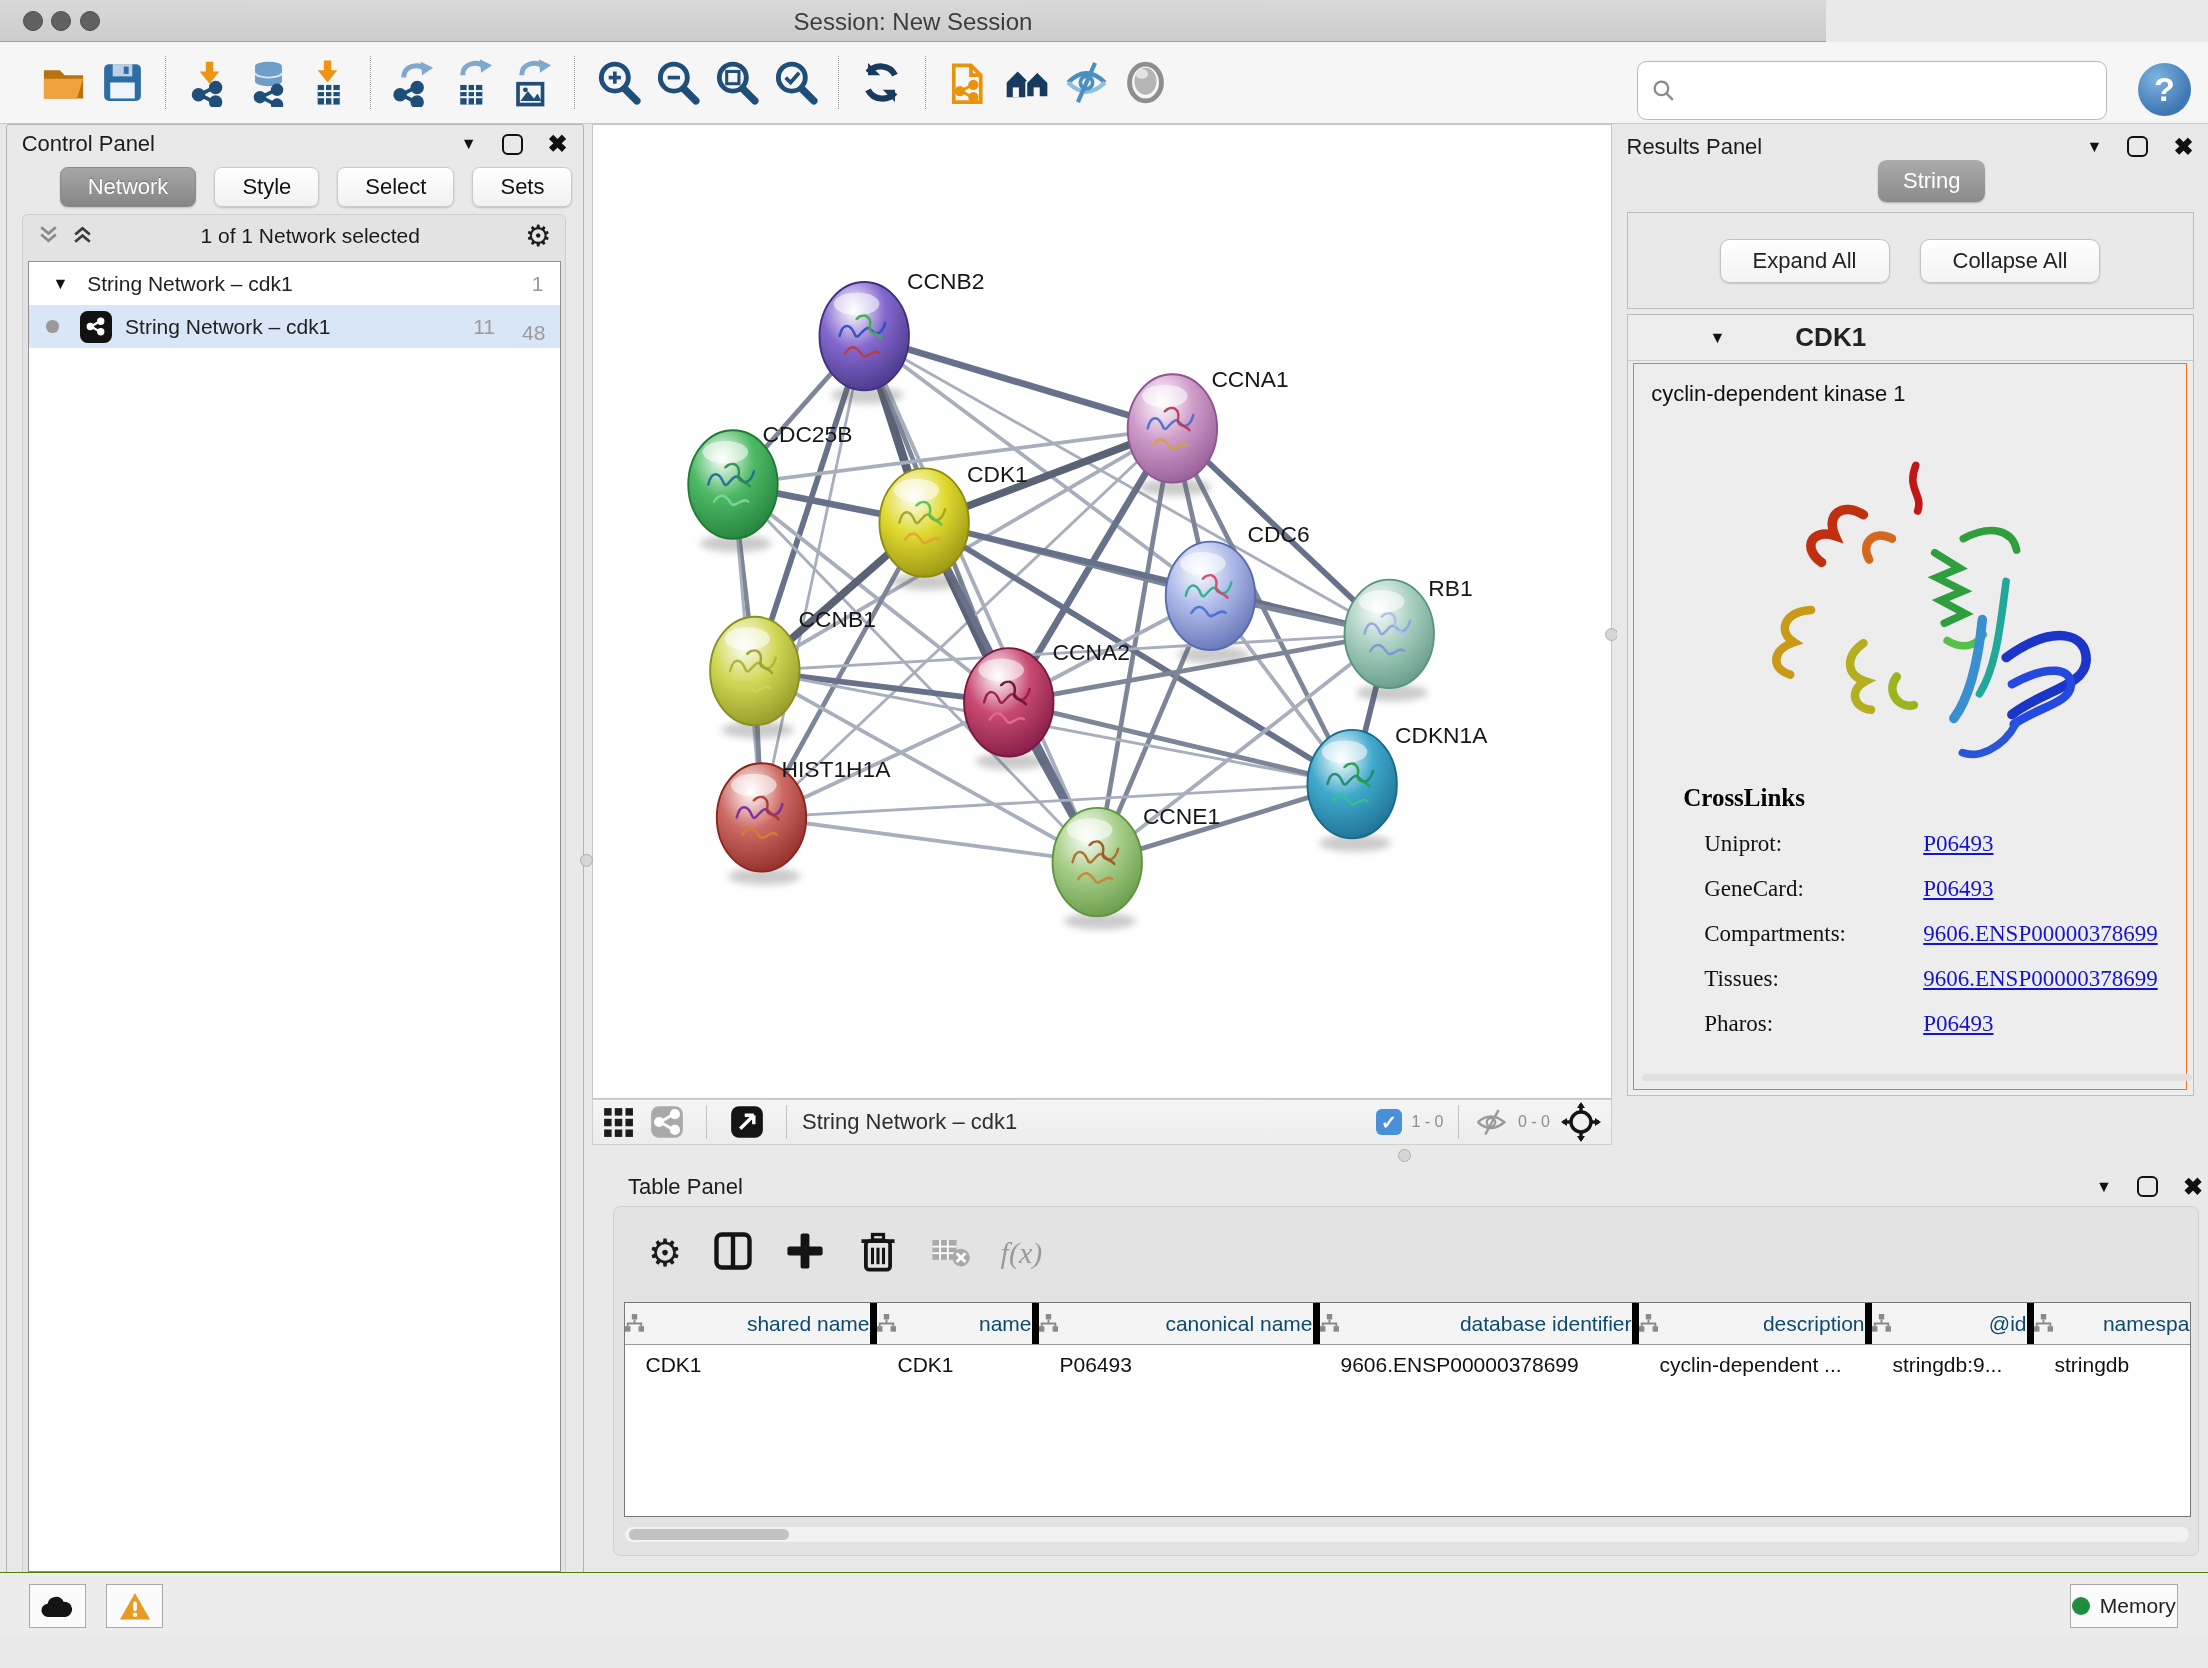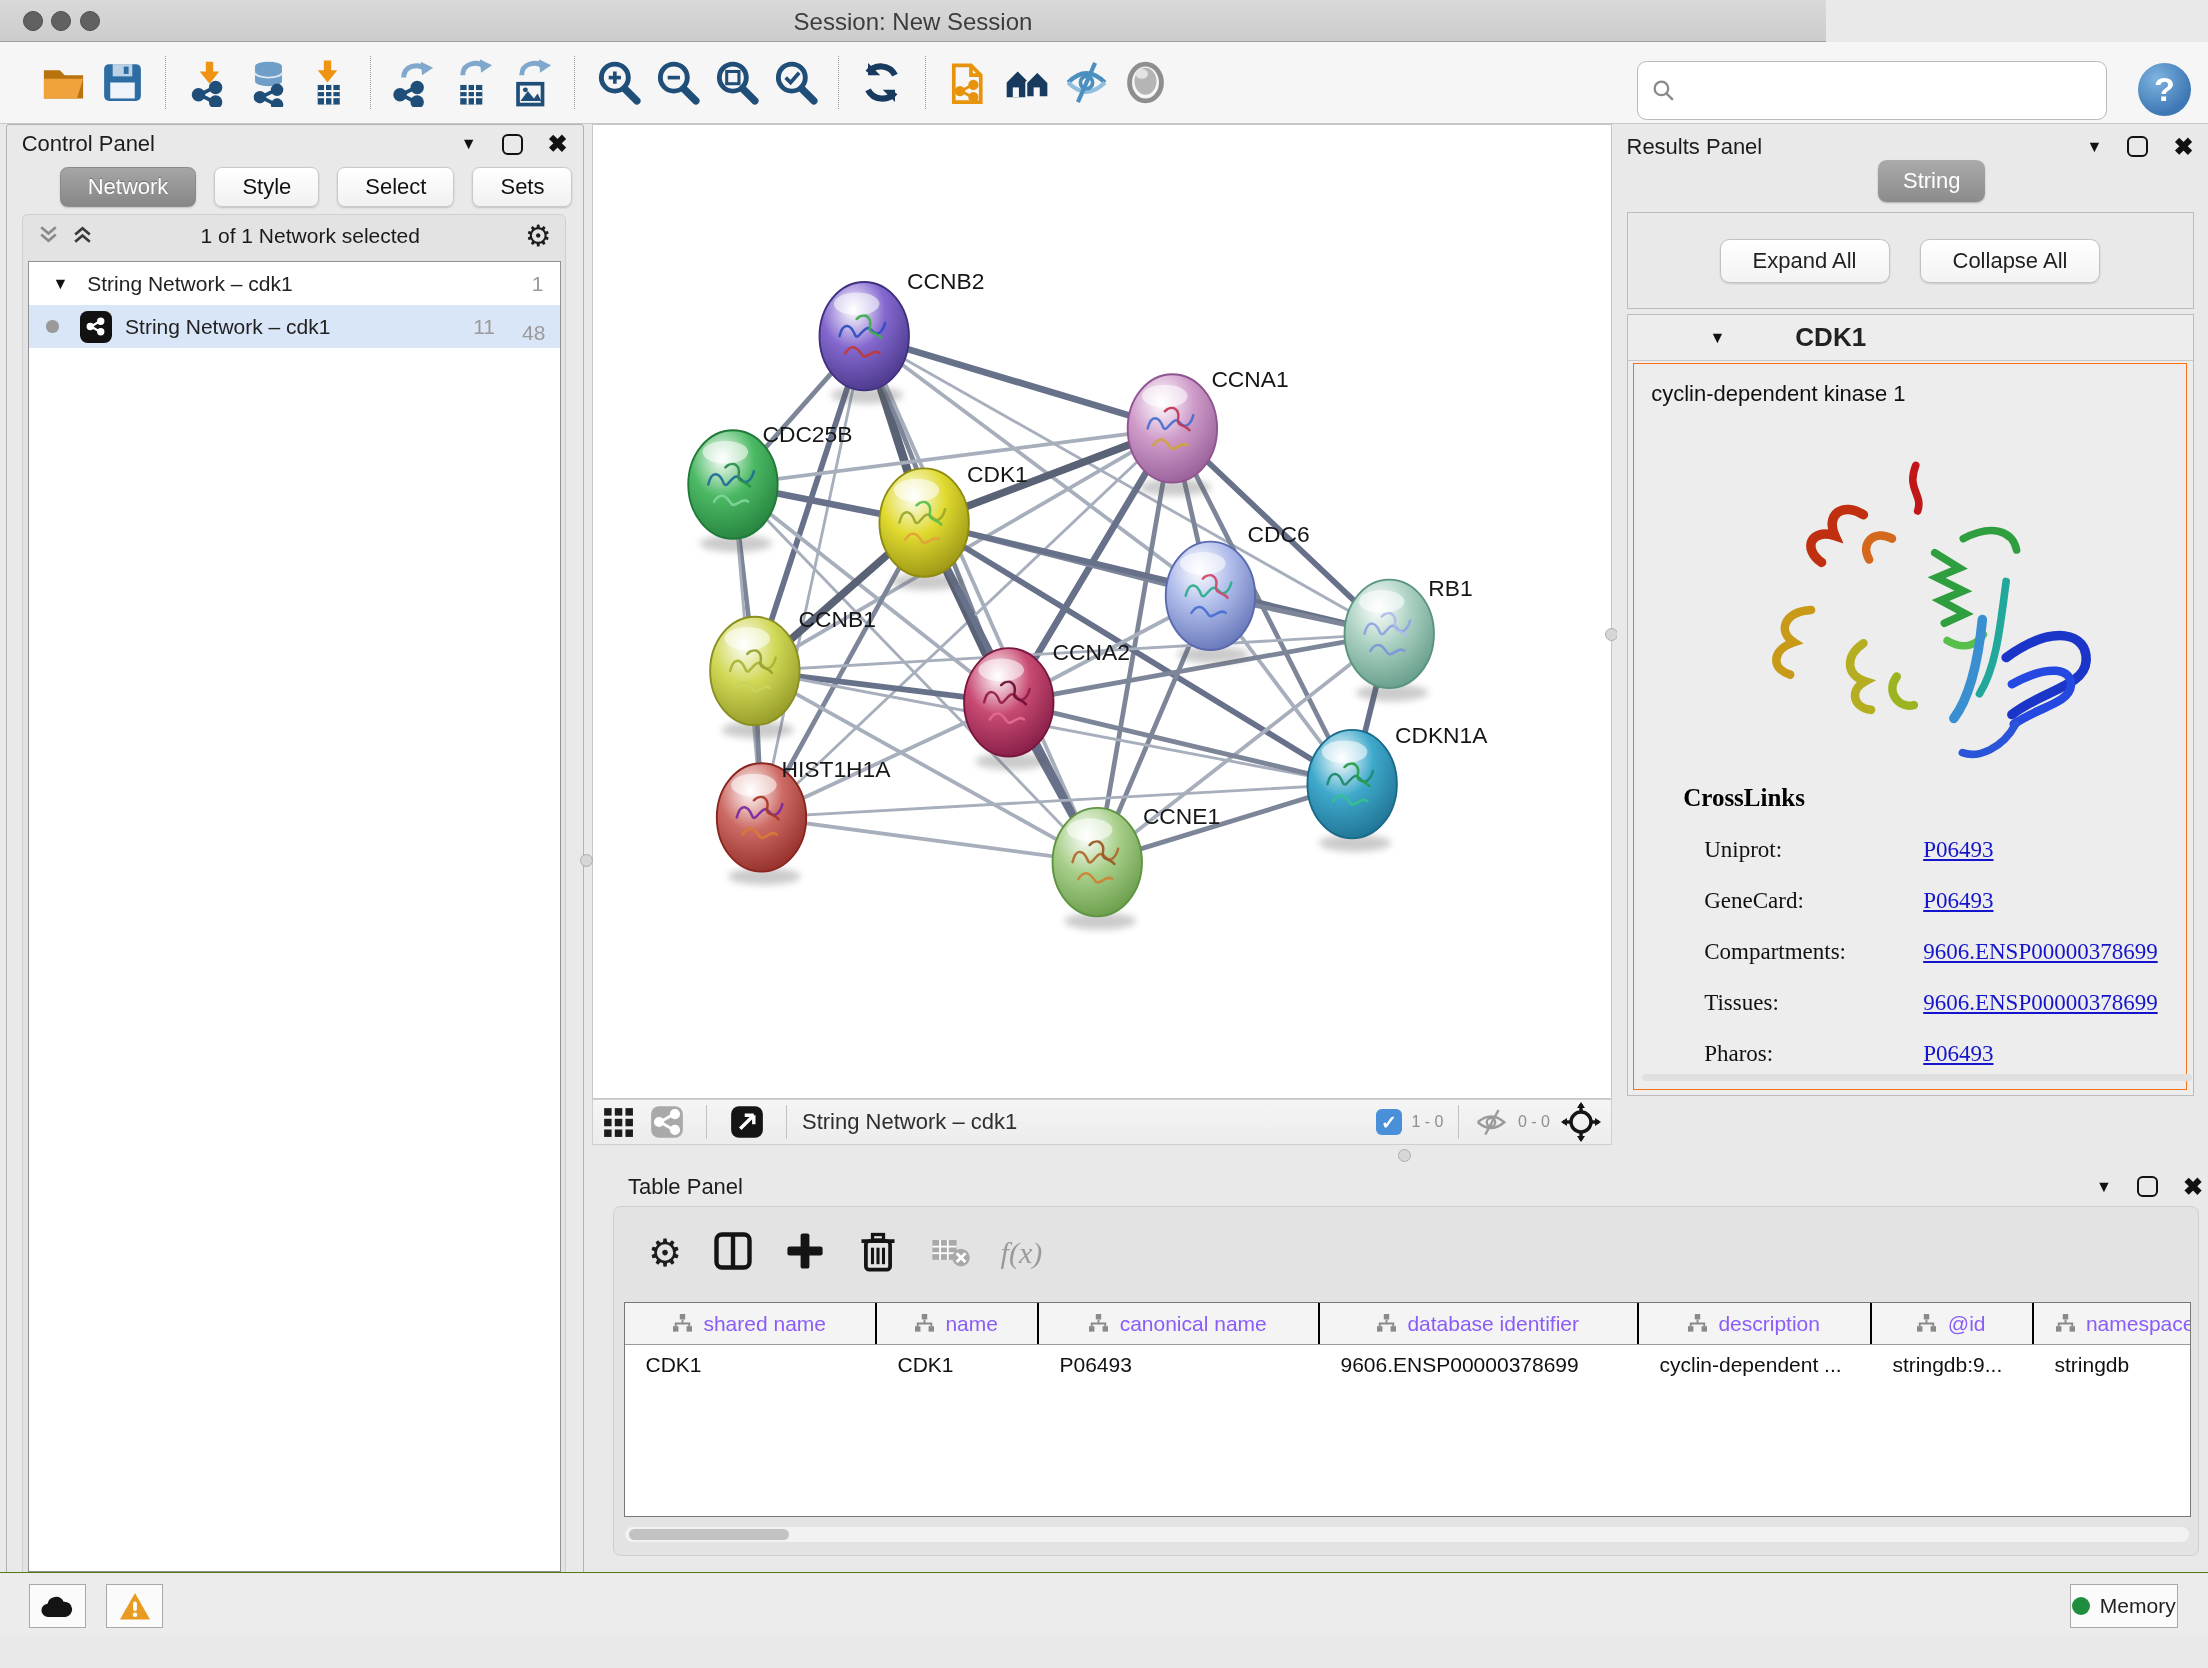--- a/index.html
+++ b/index.html
@@ -87,38 +87,38 @@
   .rp-btn { height:44px; padding:0 32px; background:linear-gradient(#ffffff,#f3f3f3); border:1px solid #c2c2c2;
     border-radius:9.5px; font-size:22px; display:flex; align-items:center; box-shadow:0 1px 1.9px rgba(0,0,0,.15); }
   #rp-box2 { position:absolute; left:9.5px; top:190px; width:567px; height:782px; border:1.9px solid #bcbcbc; background:#ededed; }
   #cdk1-head { height:46px; display:flex; align-items:center; gap:70px; padding-left:82px; border-bottom:1px solid #c9c9c9; }
   #cdk1-head .pname { font-size:26px; font-weight:bold; }
   #cdk1-body { position:absolute; left:5.7px; top:48px; width:554px; height:727px; border:1px solid #f97316; background:#ededed; }
   #prot-desc { position:absolute; left:17px; top:17px; font-size:22px; color:#111; }
   #prot-img { position:absolute; left:82px; top:88px; }
   #crosslinks { position:absolute; left:49px; top:420px; width:476px; font-family:"Liberation Serif", serif; }
   #crosslinks .clt { font-size:25px; font-weight:bold; color:#000; }
-  .cl-row { display:flex; margin-top:25px;align-items:center; }
+  .cl-row { display:flex; margin-top:19px;align-items:center; }
   .cl-row .lbl { width:240px; font-size:23px; padding-left:21px; color:#111; }
   .cl-row a { font-size:23px; color:#1414cc; text-decoration:underline; }
   #rp-scroll { position:absolute; left:7.6px; bottom:7.6px; width:550px; height:7.6px; background:#e0e0e0; border-radius:3.8px; }
 
   
   #table-panel { position:absolute; left:592px; top:1162px; width:1617px; height:439px; background:#e9e9e9; }
   #tp-head { position:absolute; left:36px; top:5.7px; width:1575px; height:38px; display:flex; align-items:center; }
   #tp-head .winctl { margin-left:auto; }
   #tp-box { position:absolute; left:21px; top:44px; width:1586px; height:350px; background:#e3e3e3;
     border:1px solid #cfcfcf; border-radius:7.6px; }
   #tp-toolbar { position:absolute; left:34px; top:15px; height:61px; display:flex; align-items:center; gap:28.5px; }
   #tp-toolbar .tpi svg { width:44px; height:44px; }
   #fx-label { font-family:"Liberation Serif", serif; font-style:italic; font-size:30px; color:#9a9a9a; }
   #tbl { position:absolute; left:9.5px; top:95px; width:1567px; height:215px; background:#fff; border:1.9px solid #777; overflow:hidden; }
   #tbl-header { display:flex; height:42px; background:#f4f4f4; border-bottom:1px solid #9a9a9a; }
-  .th { display:flex; align-items:center; justify-content:center; gap:11.4px; font-size:21px; color:#8b5cf6;
-    border-right:2px solid #000000; overflow:hidden; white-space:nowrap; flex:0 0 auto; }
+  .th { display:flex; align-items:center; justify-content:space-between; gap:11.4px; font-size:21px; color:#0c4a6e;
+    border-right:7px solid #000000; overflow:hidden; white-space:nowrap; flex:0 0 auto; }
   .th svg { width:19px; height:19px; flex:0 0 auto; }
   #tbl-row { display:flex; height:40px; }
   .td { font-size:21px; color:#111; padding-left:21px; display:flex; align-items:center; overflow:hidden;
     white-space:nowrap; flex:0 0 auto; }
   #tbl-scroll { position:absolute; left:11.4px; top:320px; width:1564px; height:15px; background:#f2f2f2; border-radius:7.6px; }
   #tbl-thumb { position:absolute; left:3.8px; top:1.9px; width:160px; height:11.4px; background:#c2c2c2; border-radius:5.7px; }
   #tp-tabs { position:absolute; left:533px; top:388px; display:flex; }
 
   
   #statusbar { position:absolute; left:0; top:1572px; width:2208px; height:63px; background:#ececec; border-top:1px solid #4d7c0f;text-align:center; }

